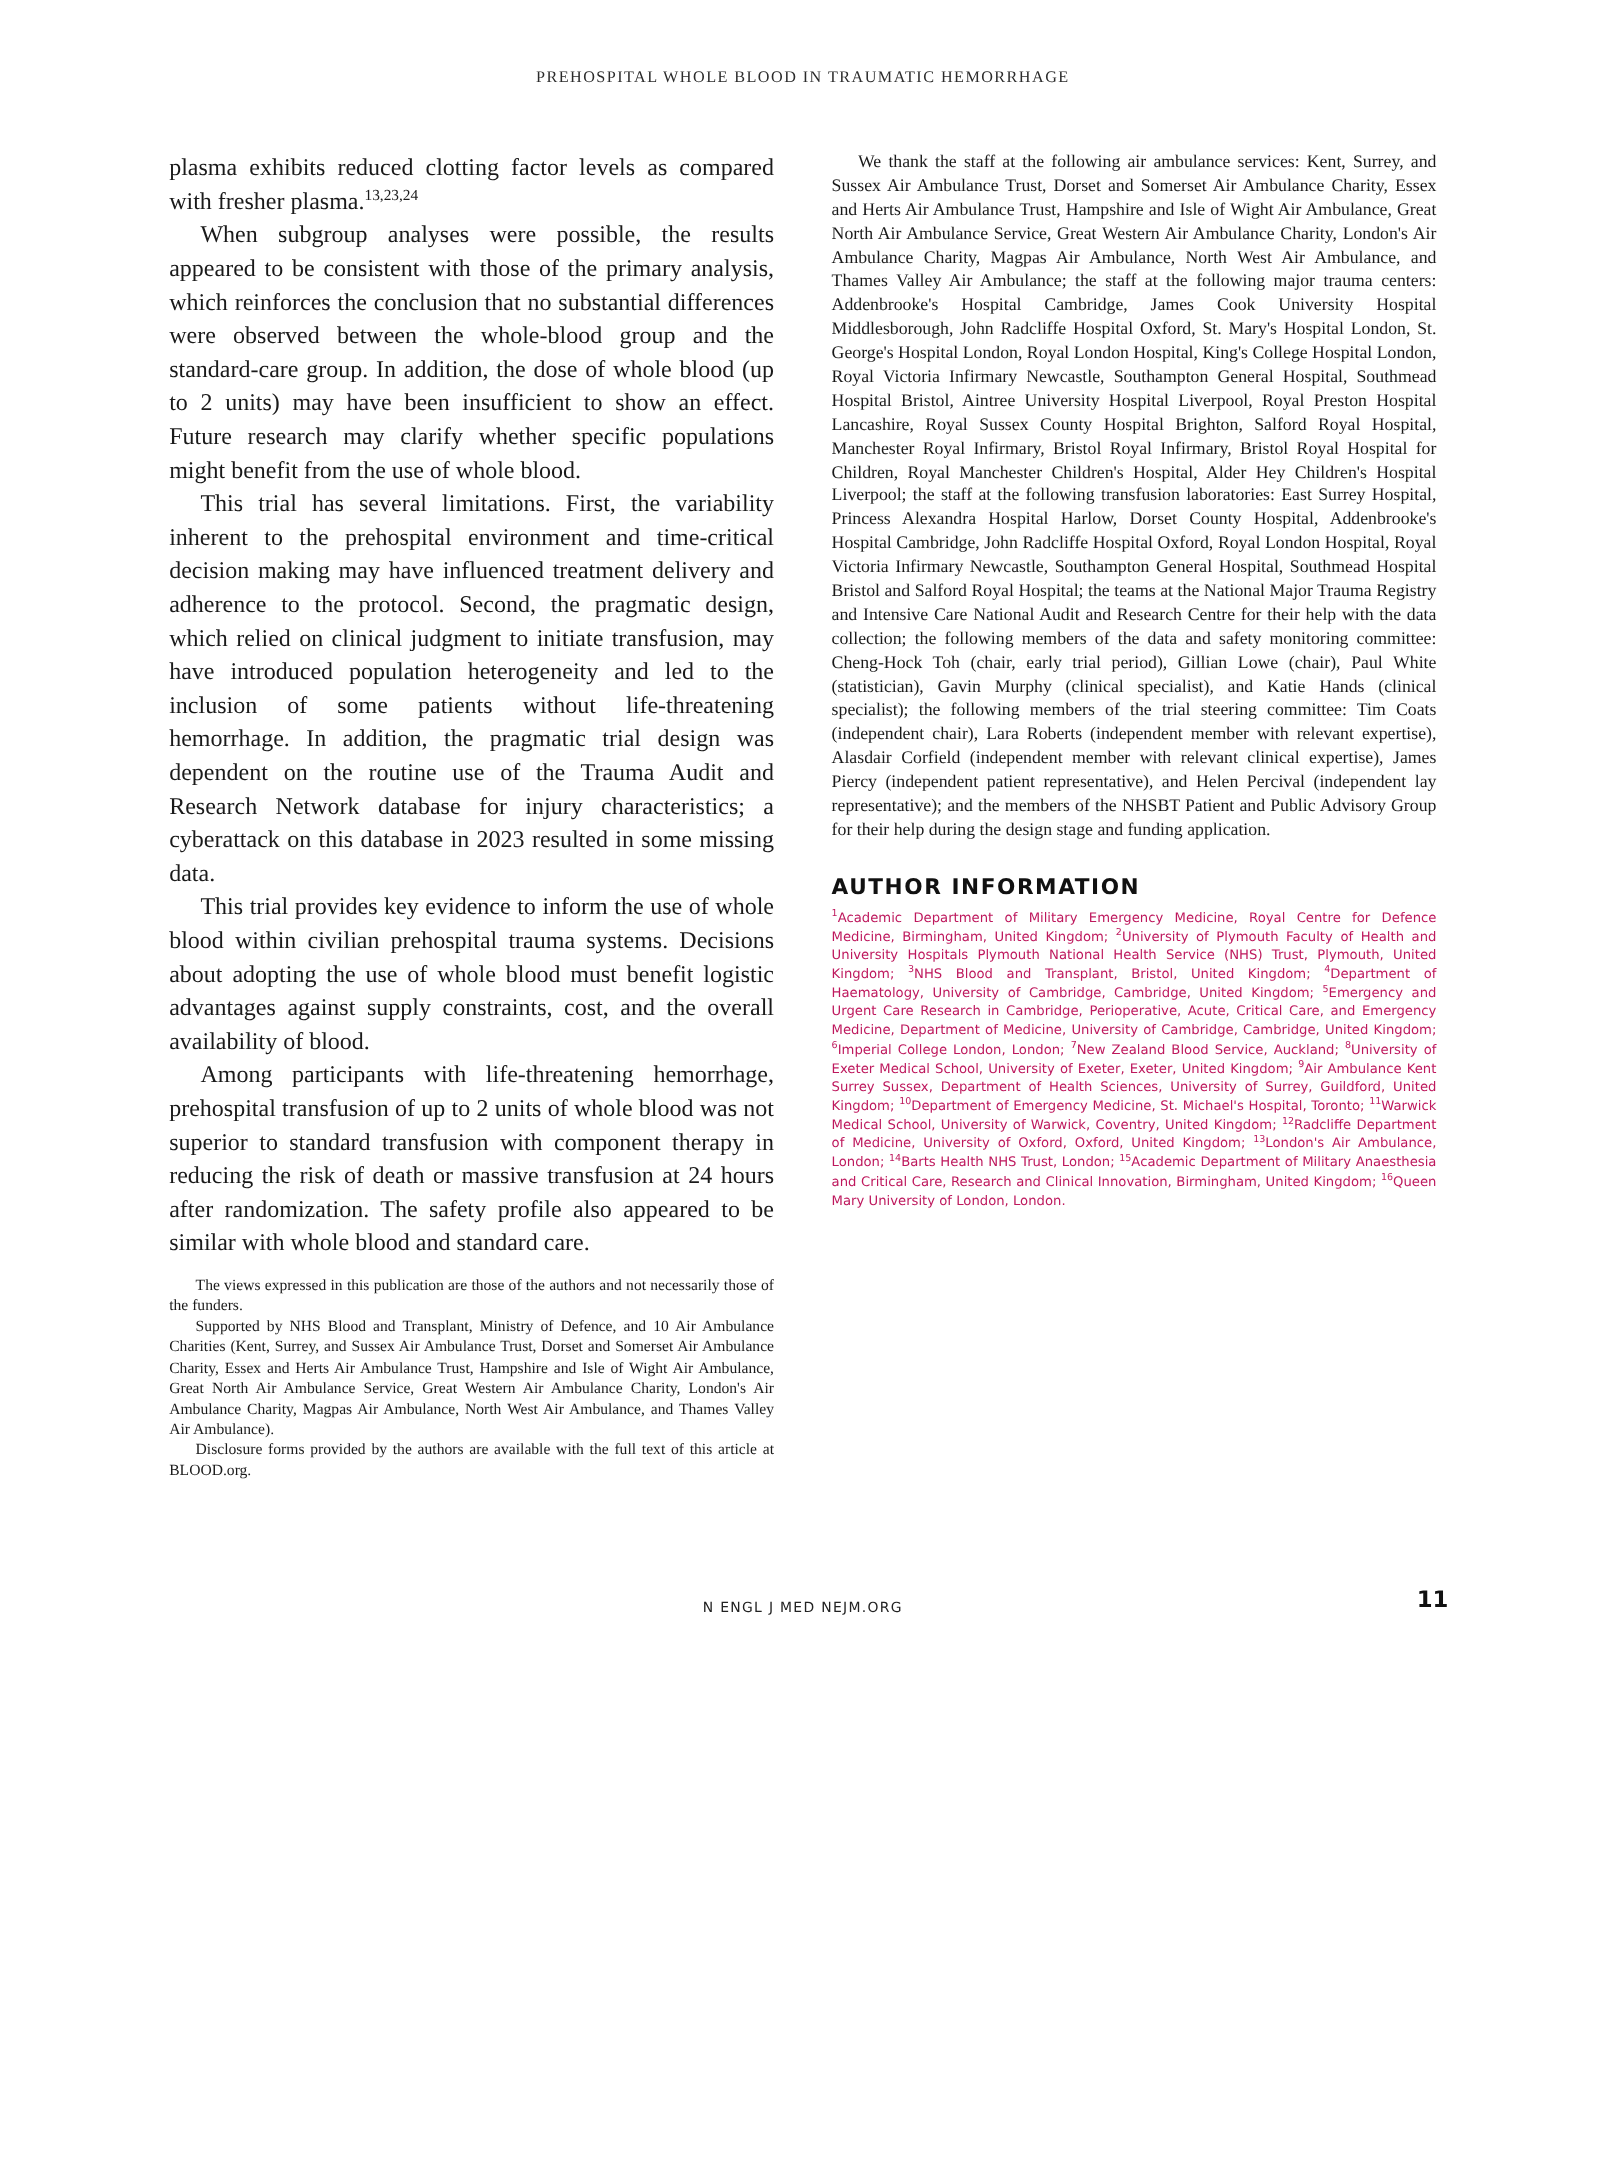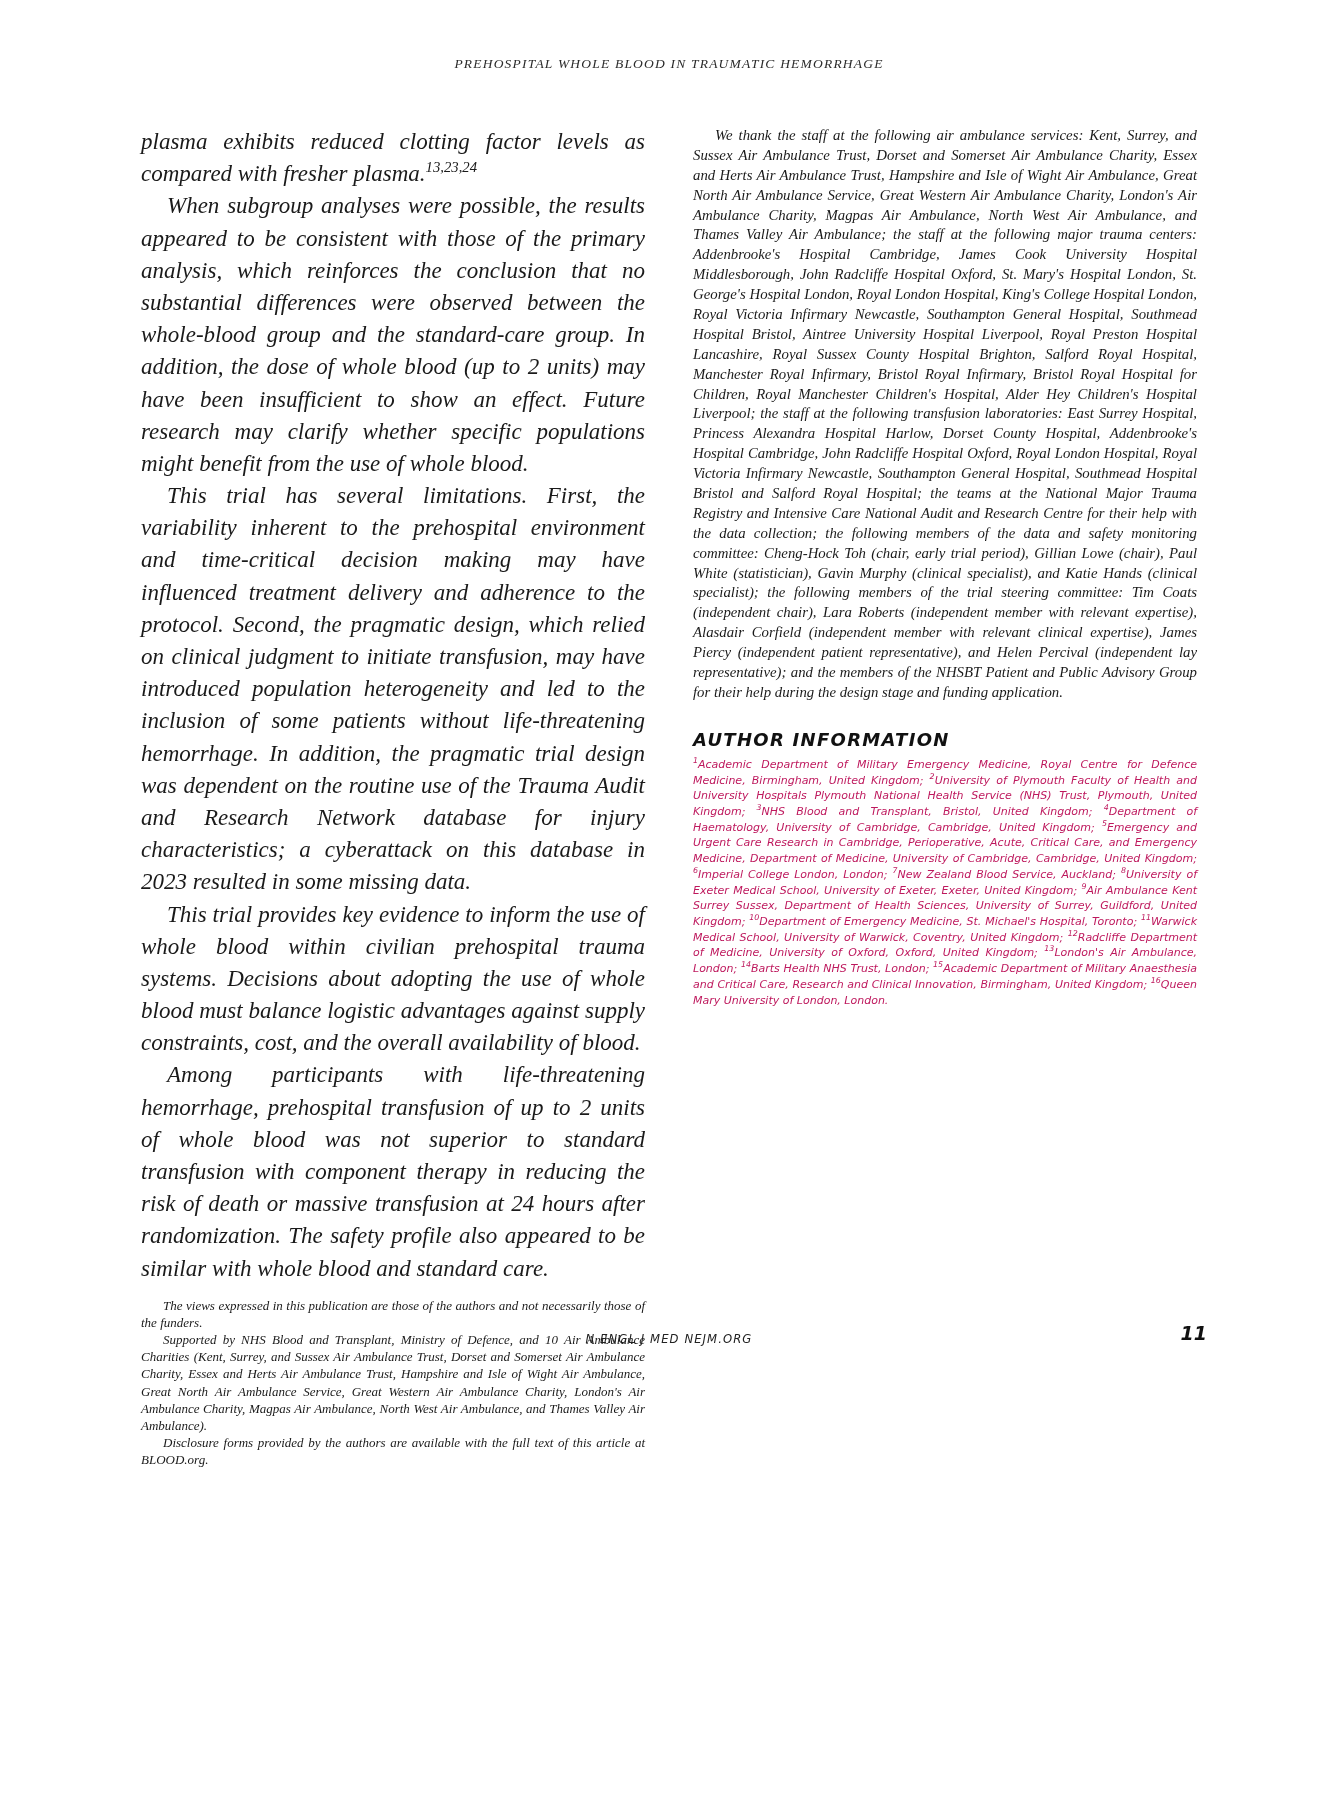--- a/index.html
+++ b/index.html
@@ -13,21 +13,20 @@
     font-family: "Liberation Serif", serif;
     color: #1a1a1a;
     position: relative;
     overflow: hidden;
   }
   .page {
     position: absolute;
     left: 0; top: 0;
     width: 1338px;
     height: 1420px;
-    font-style: italic;
   }
   .running-head {
     position: absolute;
     top: 56px;
     left: 0;
     width: 100%;
     text-align: center;
     font-family: "Liberation Serif", serif;
     font-size: 13.5px;
     letter-spacing: 1.2px;
@@ -39,21 +38,21 @@
     left: 141px;
     width: 1056px;
     display: flex;
     gap: 48px;
   }
   .col {
     width: 504px;
   }
   
   .body-text {
-    font-size: 23px;
+    font-size: 20px;
     line-height: 1.40;
     text-align: justify;
     hyphens: auto;
   }
   .body-text p {
     margin: 0;
     text-indent: 26px;
   }
   .body-text p.noindent {
     text-indent: 0;
@@ -143,21 +142,21 @@
 
   <div class="running-head">PREHOSPITAL WHOLE BLOOD IN TRAUMATIC HEMORRHAGE</div>
 
   <div class="columns">
 
     <div class="col">
       <div class="body-text">
         <p class="noindent"><span>plasma exhibits reduced clotting factor levels as compared with fresher plasma.</span><sup>13,23,24</sup></p>
         <p>When subgroup analyses were possible, the results appeared to be consistent with those of the primary analysis, which reinforces the conclusion that no substantial differences were observed between the whole-blood group and the standard-care group. In addition, the dose of whole blood (up to 2 units) may have been insufficient to show an effect. Future research may clarify whether specific populations might benefit from the use of whole blood.</p>
         <p>This trial has several limitations. First, the variability inherent to the prehospital environment and time-critical decision making may have influenced treatment delivery and adherence to the protocol. Second, the pragmatic design, which relied on clinical judgment to initiate transfusion, may have introduced population heterogeneity and led to the inclusion of some patients without life-threatening hemorrhage. In addition, the pragmatic trial design was dependent on the routine use of the Trauma Audit and Research Network database for injury characteristics; a cyberattack on this database in 2023 resulted in some missing data.</p>
-        <p>This trial provides key evidence to inform the use of whole blood within civilian prehospital trauma systems. Decisions about adopting the use of whole blood must balance logistic advantages against supply constraints, cost, and the overall availability of blood.</p>
+        <p>This trial provides key evidence to inform the use of whole blood within civilian prehospital trauma systems. Decisions about adopting the use of whole blood must benefit logistic advantages against supply constraints, cost, and the overall availability of blood.</p>
         <p>Among participants with life-threatening hemorrhage, prehospital transfusion of up to 2 units of whole blood was not superior to standard transfusion with component therapy in reducing the risk of death or massive transfusion at 24 hours after randomization. The safety profile also appeared to be similar with whole blood and standard care.</p>
       </div>
       <div class="small-block">
         <p>The views expressed in this publication are those of the authors and not necessarily those of the funders.</p>
         <p>Supported by NHS Blood and Transplant, Ministry of Defence, and 10 Air Ambulance Charities (Kent, Surrey, and Sussex Air Ambulance Trust, Dorset and Somerset Air Ambulance Charity, Essex and Herts Air Ambulance Trust, Hampshire and Isle of Wight Air Ambulance, Great North Air Ambulance Service, Great Western Air Ambulance Charity, London's Air Ambulance Charity, Magpas Air Ambulance, North West Air Ambulance, and Thames Valley Air Ambulance).</p>
         <p>Disclosure forms provided by the authors are available with the full text of this article at BLOOD.org.</p>
       </div>
     </div>
 
     <div class="col">

